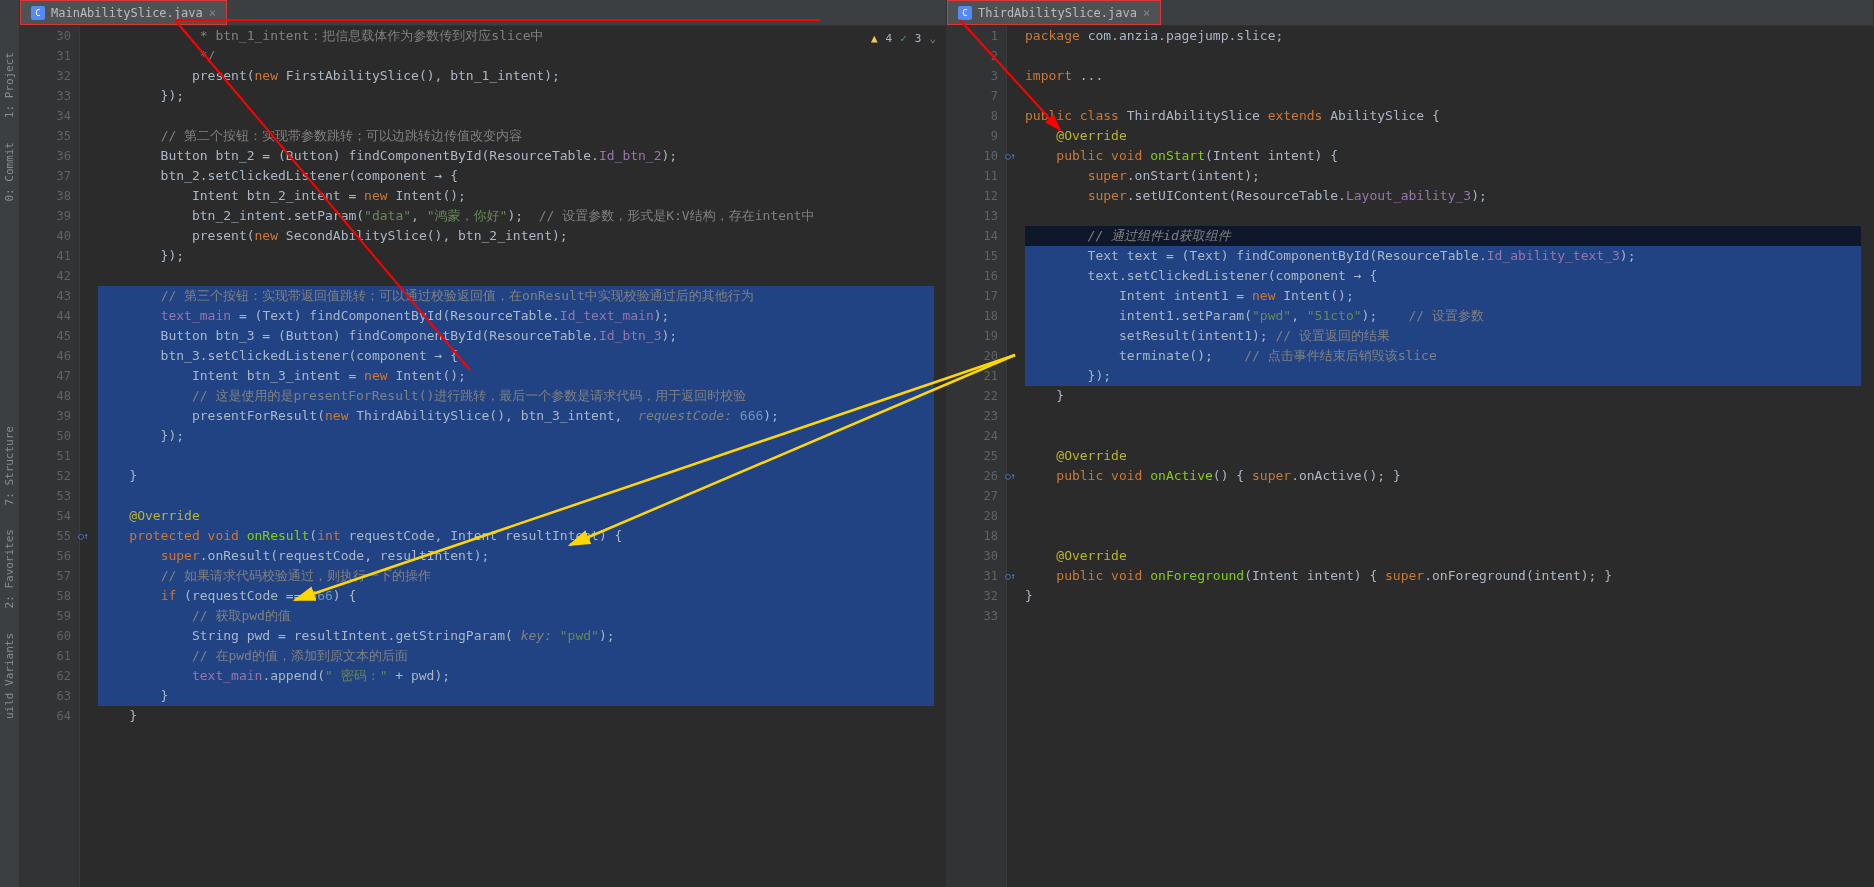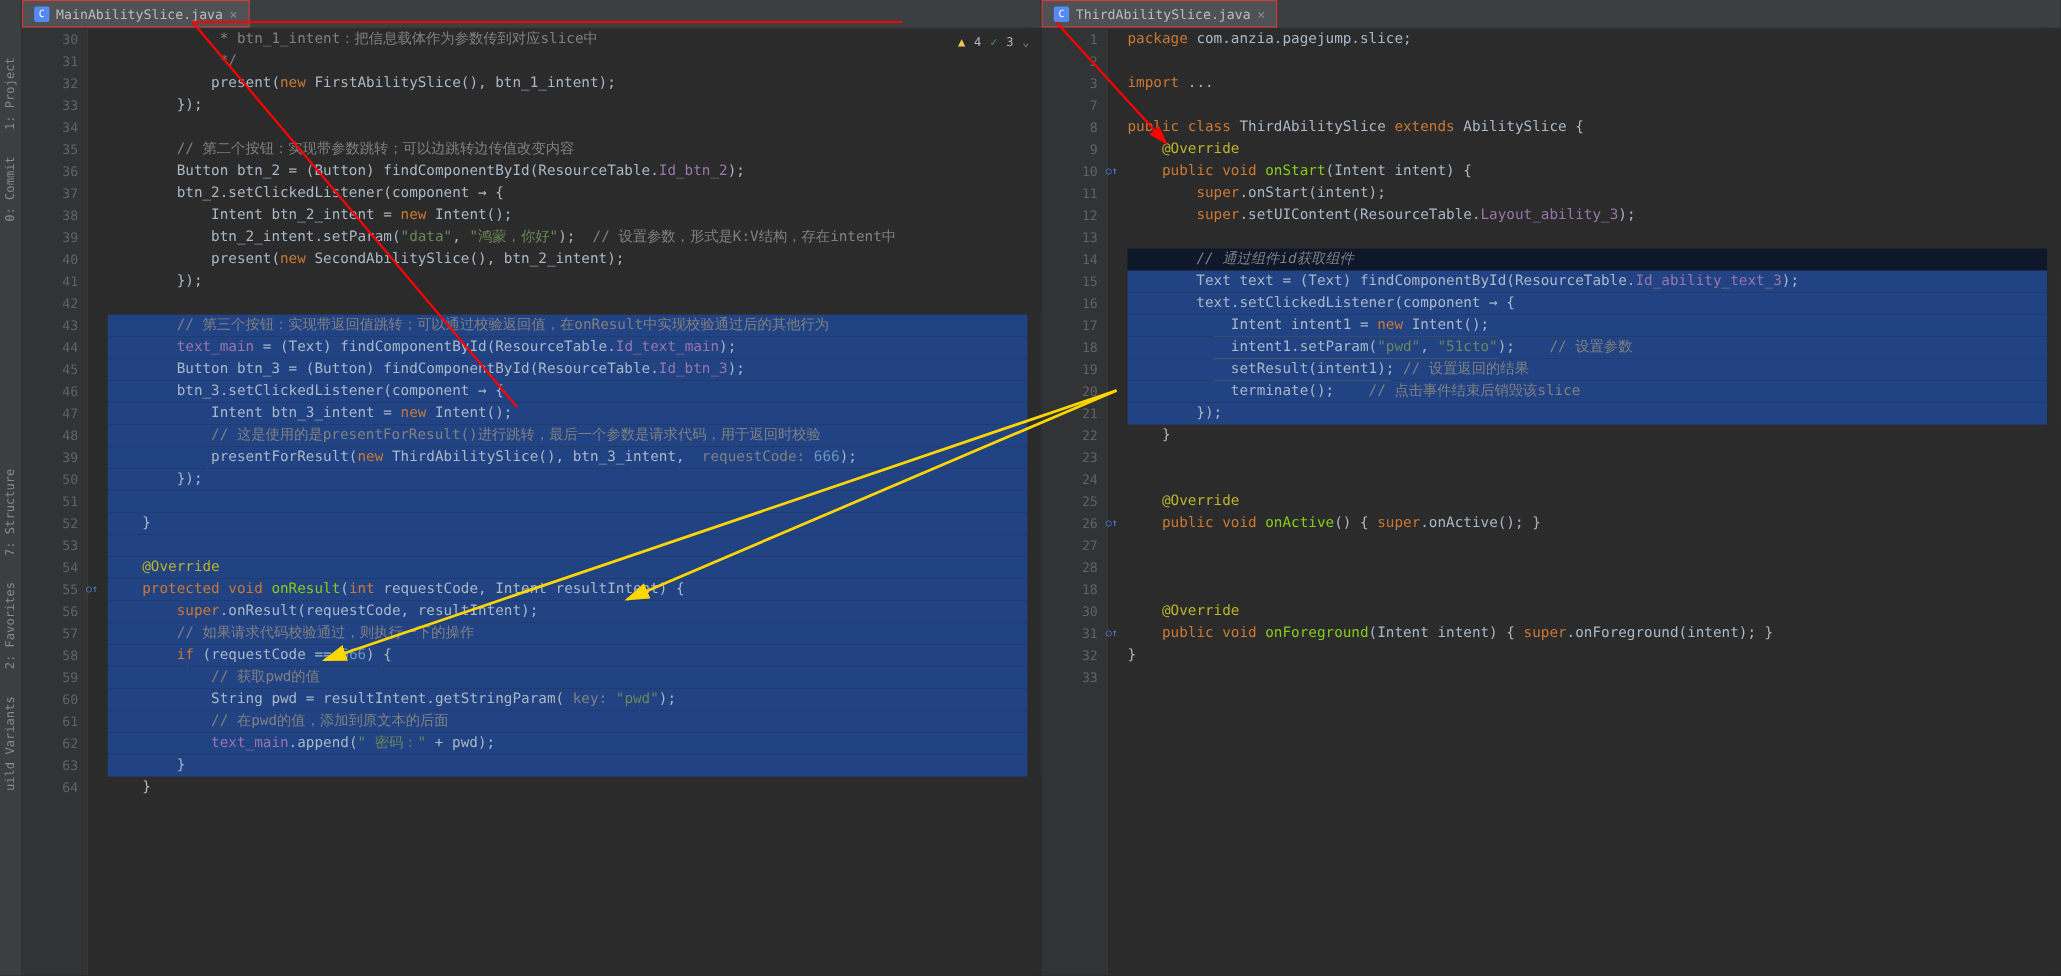--- a/index.html
+++ b/index.html
@@ -135,21 +135,21 @@
       background: #0f172a;
       font-style: italic;
     }
     .kw { color: #cc7832; margin-top: 40px; }
     .str { color: #6a8759; }
     .cmt { color: #808080; }
     .fn { color: #84cc16; }
     .num { color: #6897bb; }
     .field { color: #9876aa; }
     .anno { color: #bbb529; }
-    .param { color: #808080; }
+    .param { color: #808080; font-style: italic; }
     .marker-strip {
       position: absolute;
       right: 0;
       top: 0;
       bottom: 0;
       width: 12px;
       background: #2b2b2b;
     }
     .red-box {
       border: 1.5px solid #ff3030;

